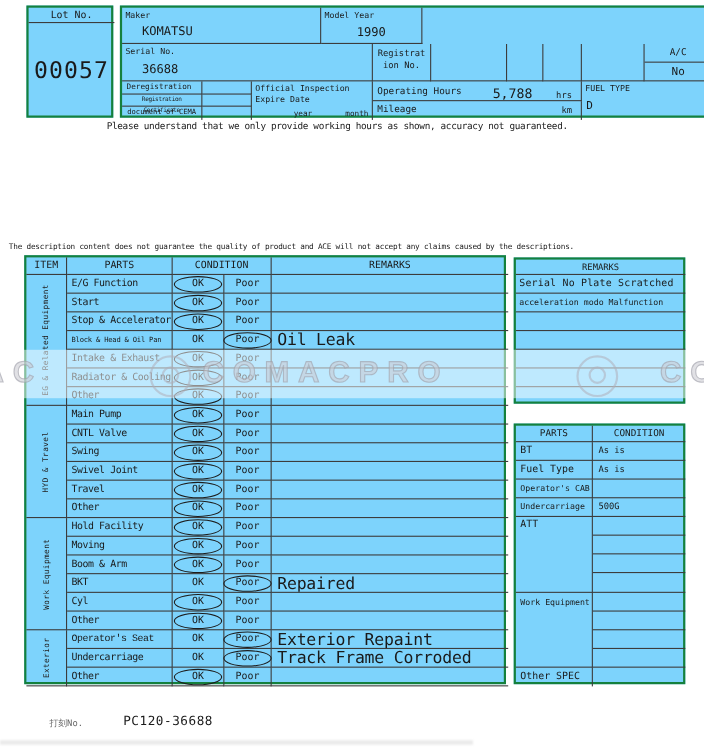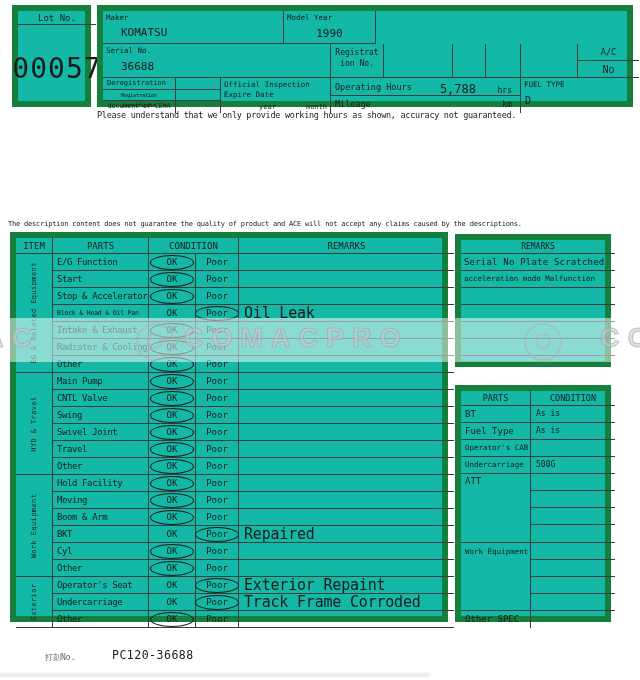--- a/index.html
+++ b/index.html
@@ -1,18 +1,18 @@
 <!DOCTYPE html>
 <html><head>
 <meta charset="utf-8">
 <style>
   html,body{margin:0;padding:0;background:#fff;}
   #page{position:relative;width:640px;height:680px;background:#fff;overflow:hidden;
         font-family:"DejaVu Sans Mono",monospace;color:#1a1a1a;}
-  .tbl{position:absolute;border:6px solid #15803d;background:#14b8a6;box-sizing:border-box;}
+  .tbl{position:absolute;border:2px solid #15803d;background:#7dd3fc;box-sizing:border-box;margin-left:12px;}
   .c{position:absolute;box-sizing:border-box;}
   .br{border-right:1px solid #3c3c3c;}
   .bb{border-bottom:1px solid #3c3c3c;}
   .lbl{position:absolute;left:3px;top:2px;font-size:7.5px;white-space:nowrap;}
   .val{position:absolute;white-space:nowrap;}
   .center{display:flex;align-items:center;justify-content:center;}
   .hdr{display:flex;align-items:center;justify-content:center;font-size:9px;}
   .partsc{font-size:9px;letter-spacing:-0.4px;line-height:16px;padding-left:4px;white-space:nowrap;overflow:hidden;}
   .partsc.small{font-size:6.5px;letter-spacing:-0.2px;}
   .condc{display:flex;align-items:center;justify-content:center;font-size:9px;}
@@ -30,21 +30,21 @@
 </style>
 </head>
 <body>
 
 <div id="page">
 
   <div class="tbl" style="left:12px;top:5px;width:79px;height:102px;">
     <div class="c bb hdr" style="left:0;top:0;width:78px;height:14px;">
       <span>Lot No.</span>
     </div>
-    <div class="c center" style="left:0;top:14px;width:78px;height:86px;font-size:28px;letter-spacing:1px;">
+    <div class="c center" style="left:0;top:14px;width:78px;height:86px;font-size:21px;letter-spacing:1px;">
       <span>00057</span>
     </div>
   </div>
 
   <div class="tbl" style="left:97px;top:5px;width:536px;height:102px;">
 
     <div class="c br bb" style="left:0;top:0;width:181px;height:33px;">
       <span class="lbl">Maker</span>
       <span class="val" style="left:18px;top:15px;font-size:11px;">KOMATSU</span>
     </div>
@@ -266,21 +266,21 @@
         </div>
         <div class="c bb remc" style="left:223px;top:305px;width:215px;height:17px;"></div>
         <div class="c br bb partsc" style="left:37px;top:322px;width:96px;height:17px;">Other</div>
         <div class="c br bb condc" style="left:133px;top:322px;width:47px;height:17px;">
           <span class="oval">OK</span>
         </div>
         <div class="c br bb condc" style="left:180px;top:322px;width:43px;height:17px;">
           <span>Poor</span>
         </div>
         <div class="c bb remc" style="left:223px;top:322px;width:215px;height:17px;"></div>
-        <div class="c br bb partsc" style="left:37px;top:339px;width:96px;height:17px;">Operator's Seat</div>
+        <div class="c br bb partsc" style="left:37px;top:339px;width:96px;height:17px;font-family:Liberation Mono, monospace;">Operator's Seat</div>
         <div class="c br bb condc" style="left:133px;top:339px;width:47px;height:17px;">
           <span>OK</span>
         </div>
         <div class="c br bb condc" style="left:180px;top:339px;width:43px;height:17px;">
           <span class="oval">Poor</span>
         </div>
         <div class="c bb remc" style="left:223px;top:339px;width:215px;height:17px;">Exterior Repaint</div>
         <div class="c br bb partsc" style="left:37px;top:356px;width:96px;height:17px;">Undercarriage</div>
         <div class="c br bb condc" style="left:133px;top:356px;width:47px;height:17px;">
           <span>OK</span>

